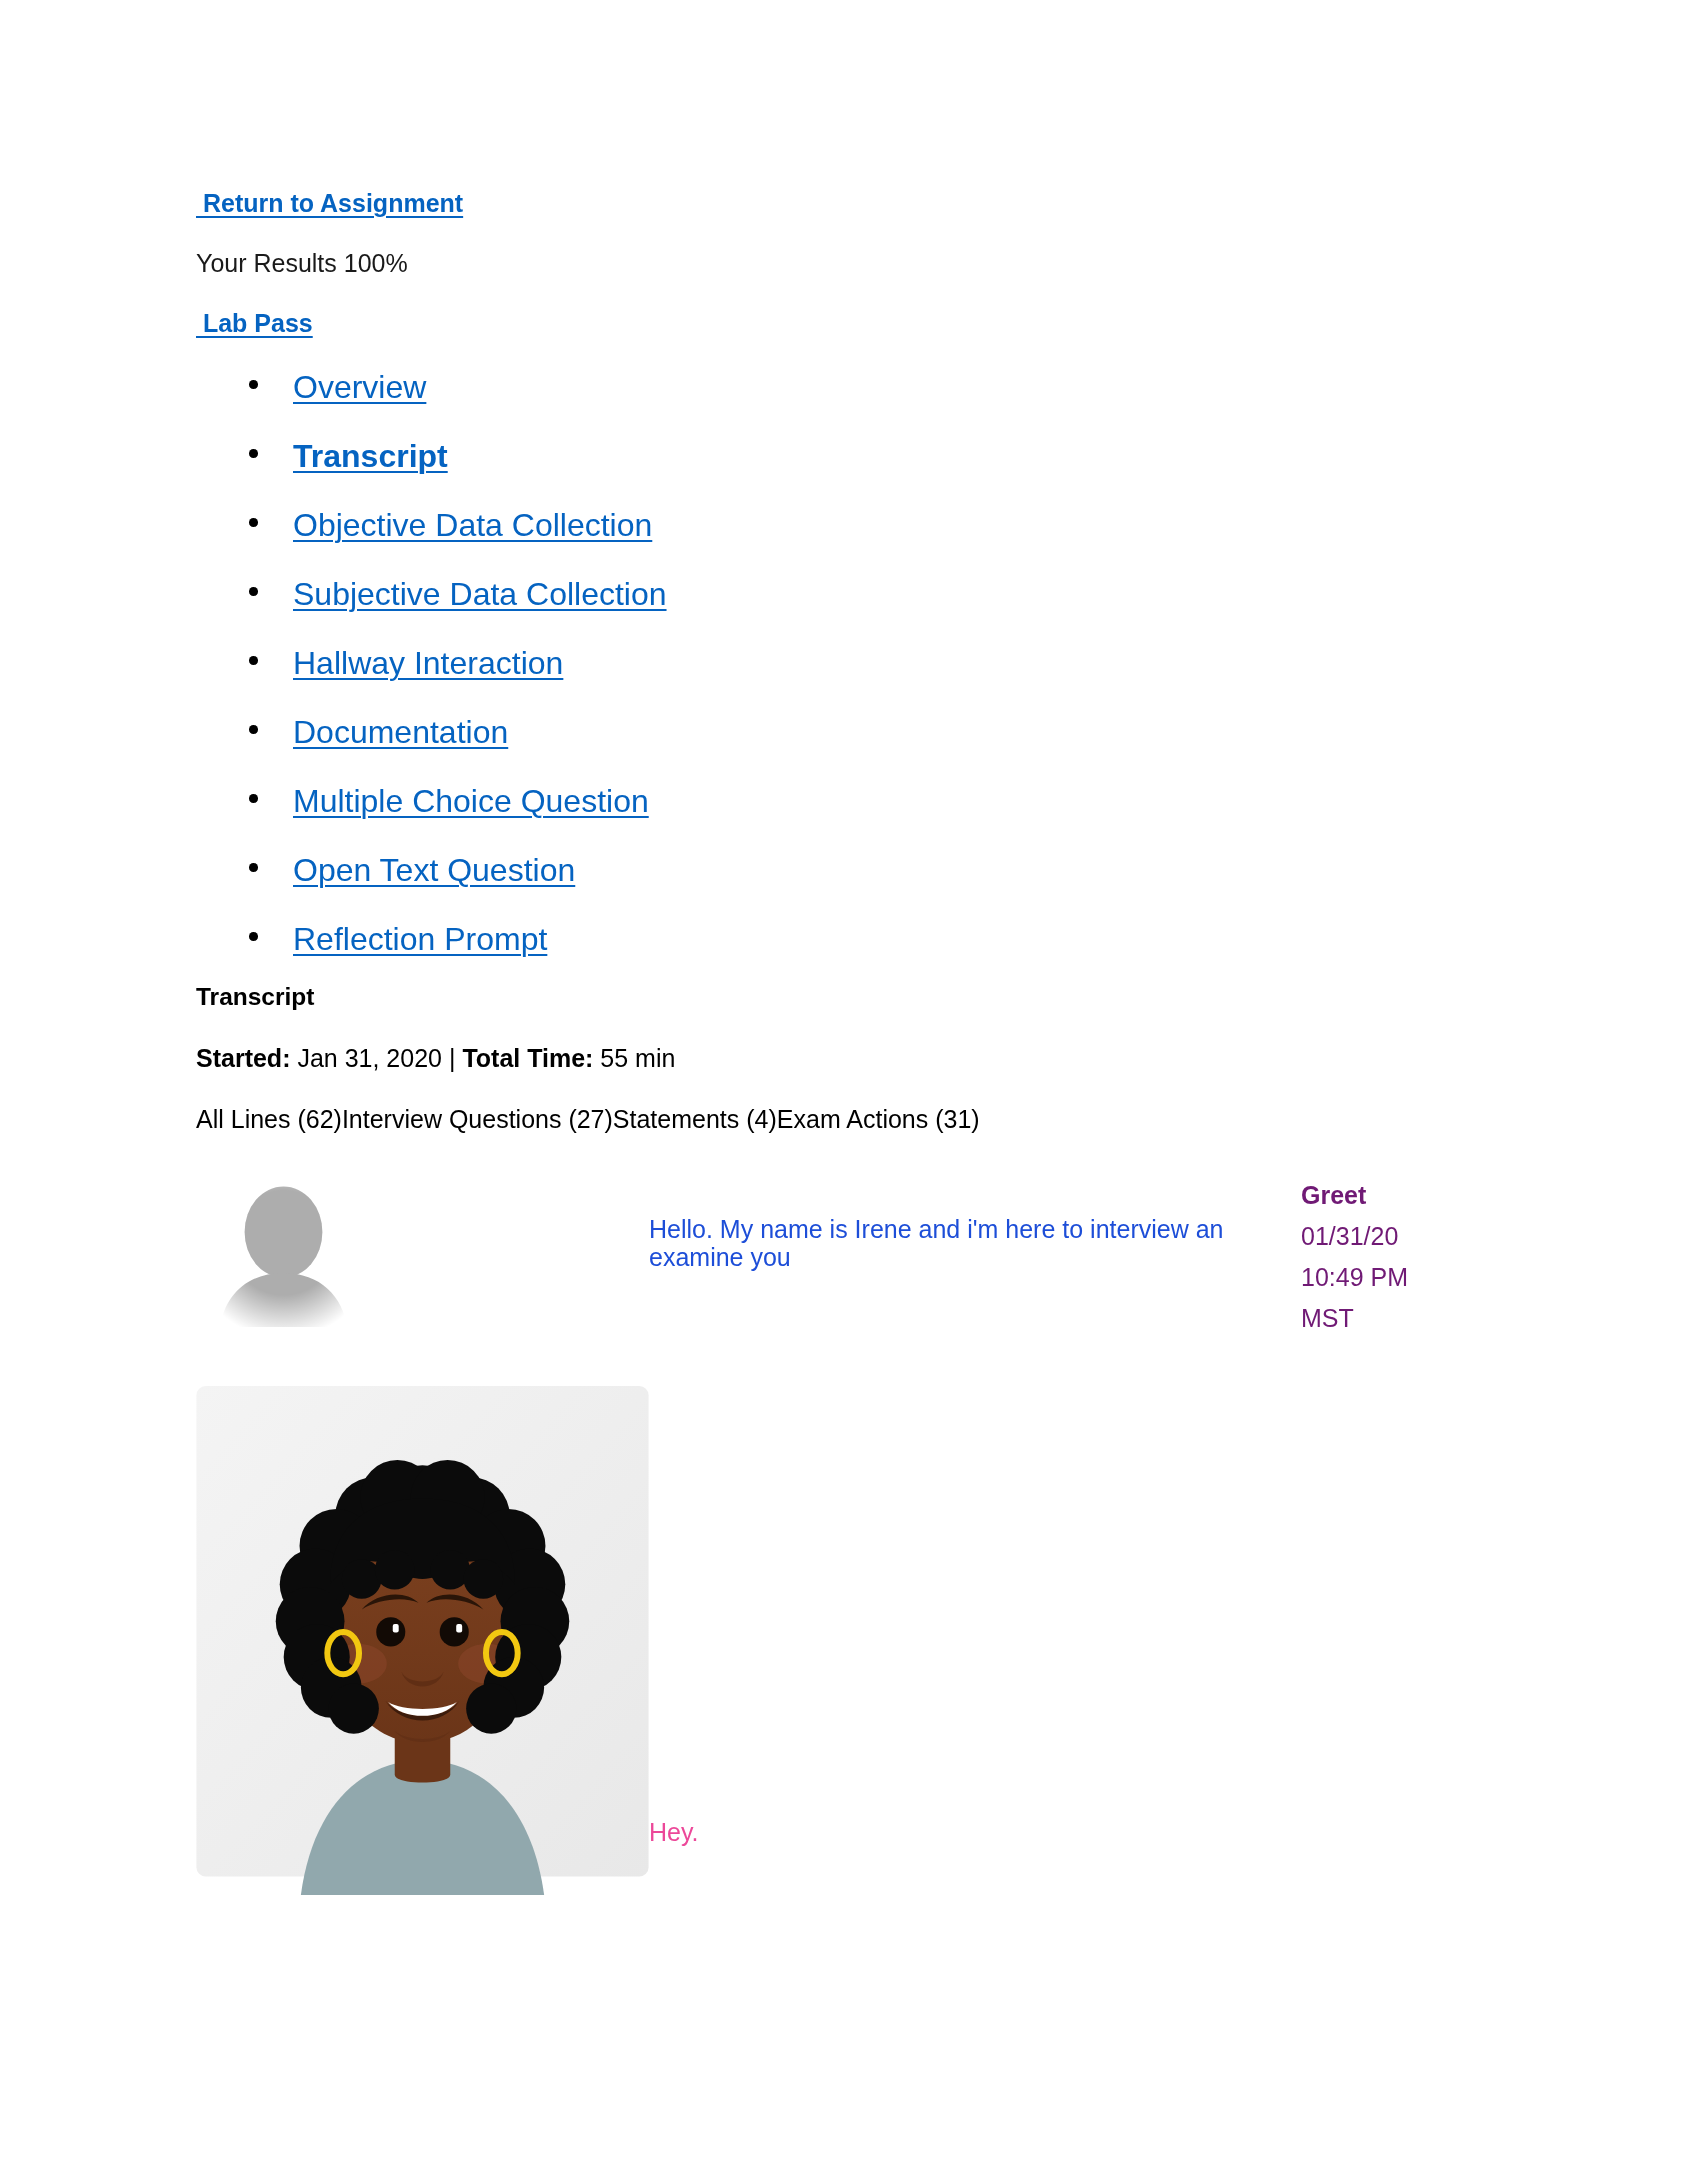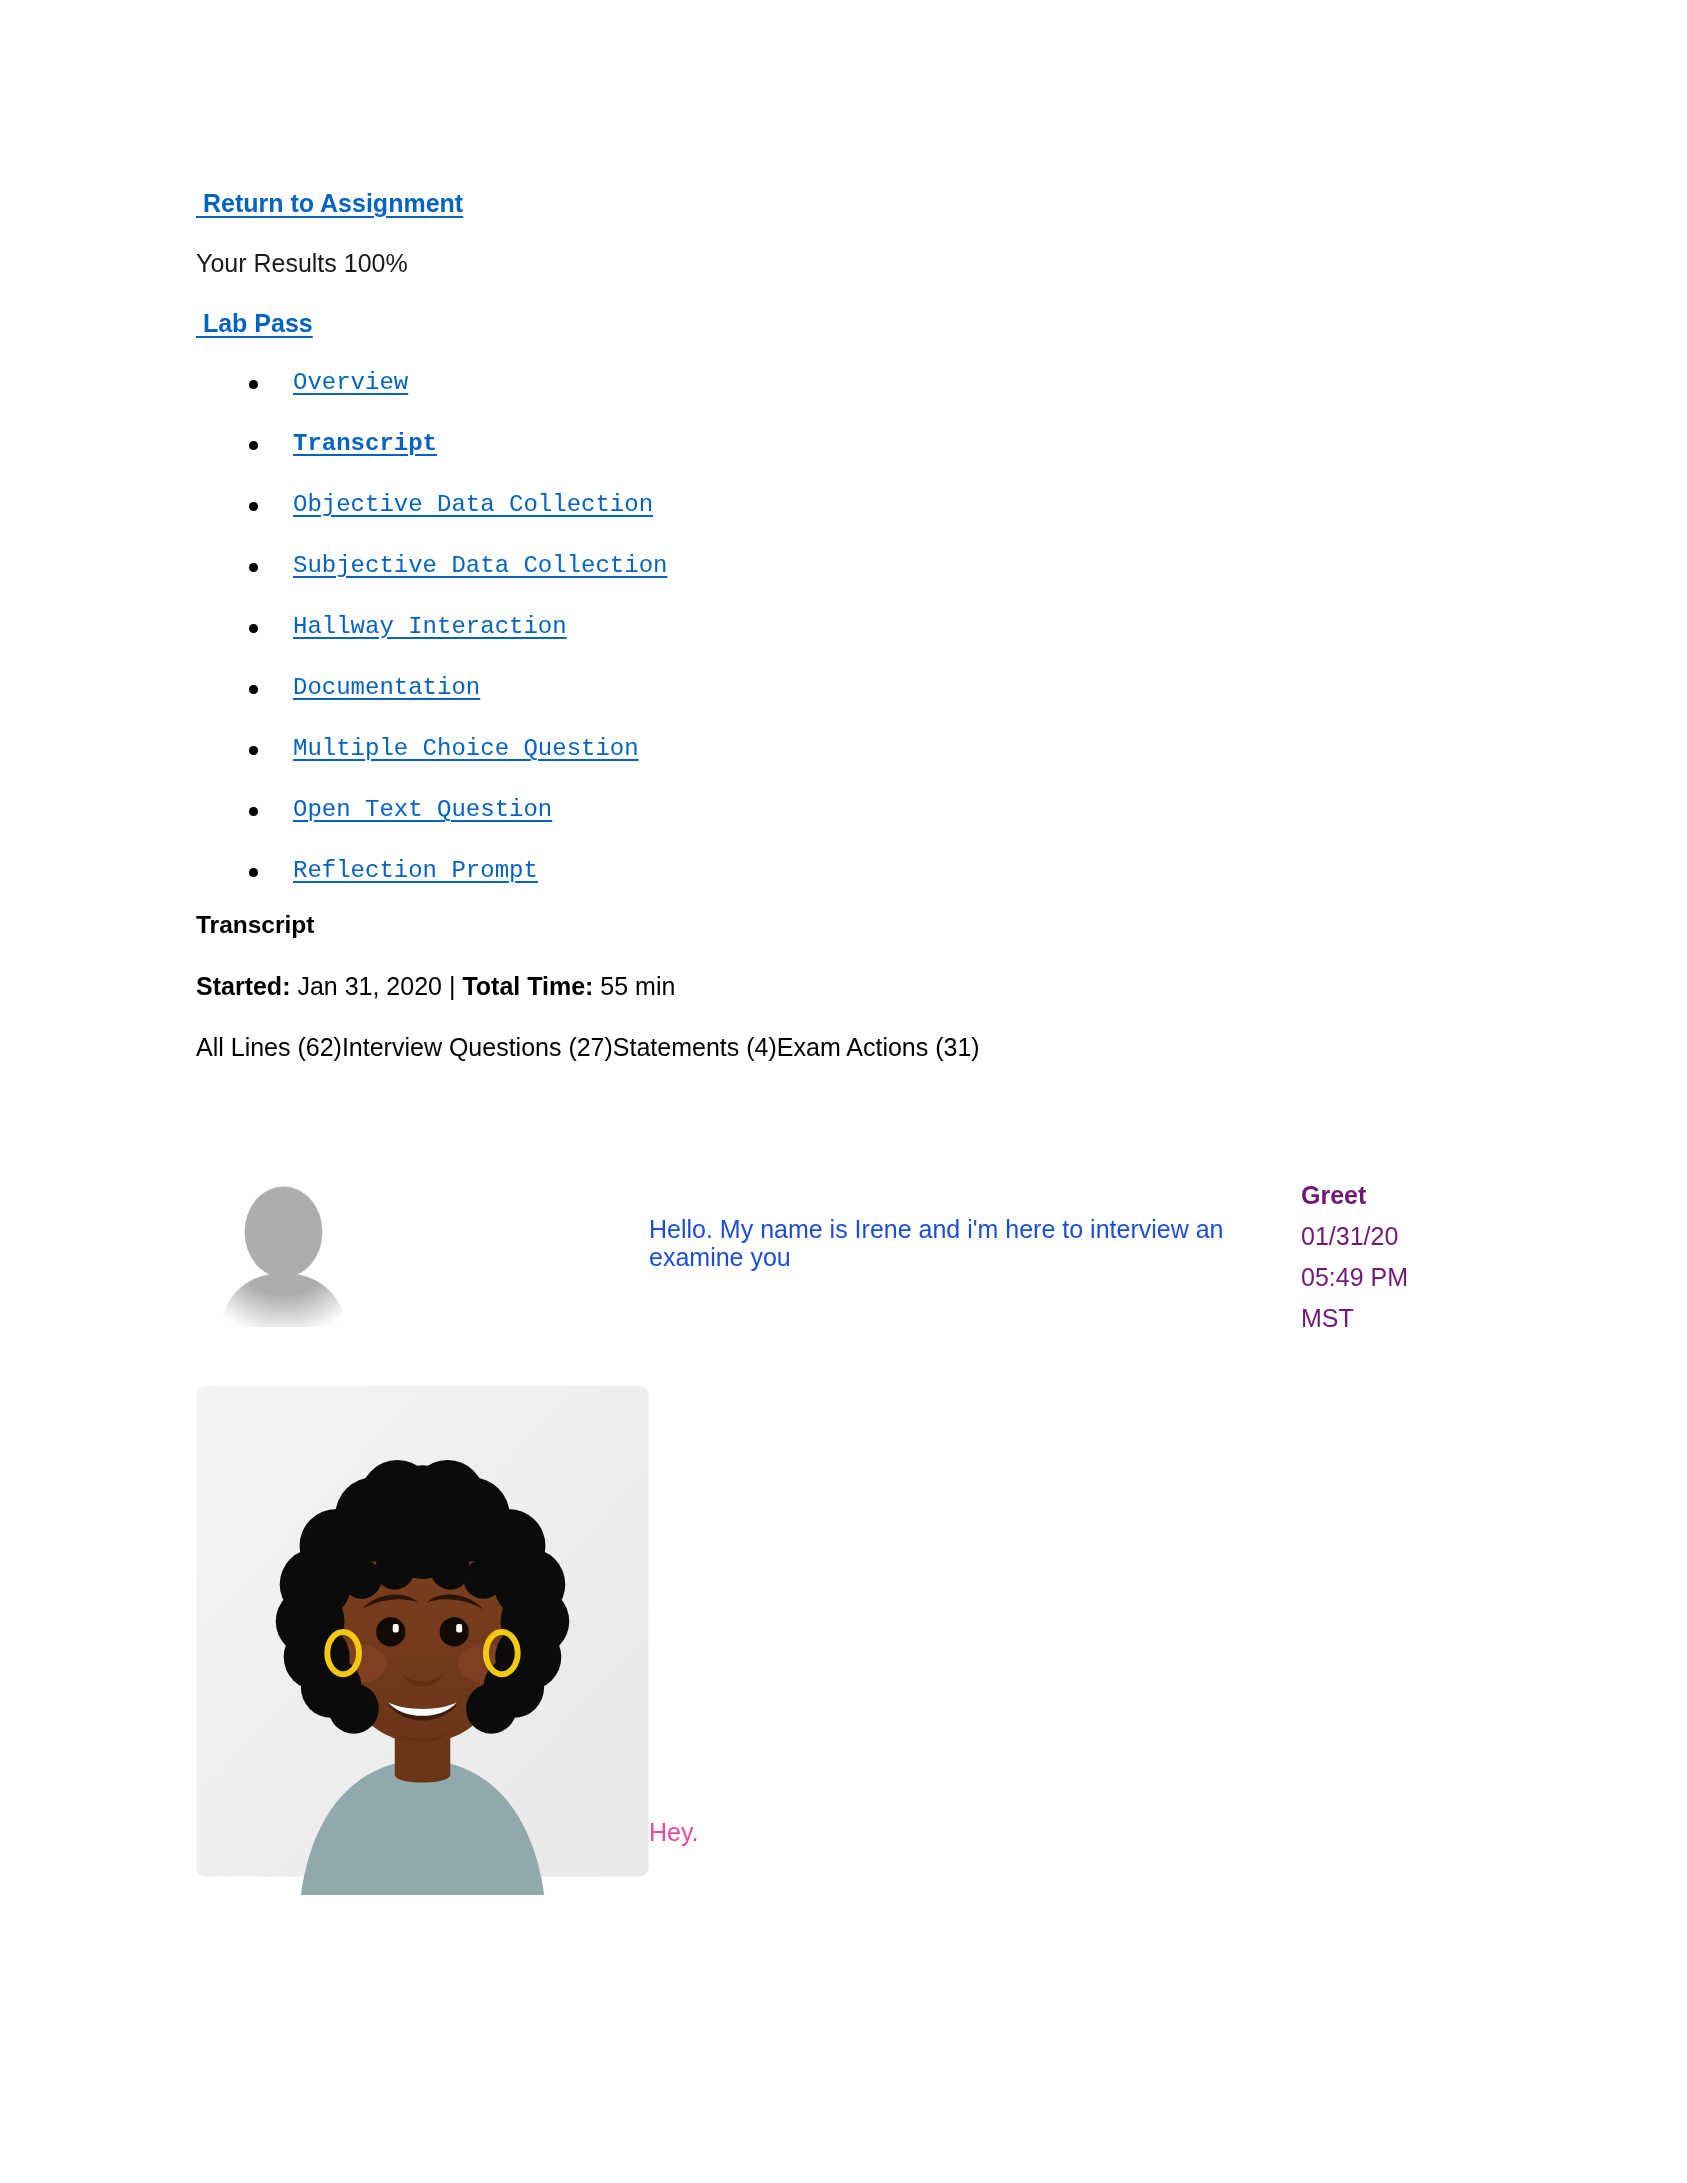--- a/index.html
+++ b/index.html
@@ -55,24 +55,23 @@
 
   
   .nav-list {
     list-style: none;
     margin: 0 0 30px 0;
     padding: 0;
   }
   .nav-list li {
     position: relative;
     padding-left: 97px;
-    font-size: 24px;
+    font-size: 32px;
     line-height: 1.0;
     margin-bottom: 37px;
-    font-family: Liberation Mono, monospace;
   }
   .nav-list li:last-child { margin-bottom: 0; }
   .nav-list li .dot {
     position: absolute;
     left: 53px;
     top: 9.3px;
     width: 8.6px;
     height: 8.6px;
     border-radius: 50%;
     background: #000000;
@@ -251,21 +250,21 @@
           </g>
           <rect x="0" y="0" width="232" height="232" fill="url(#softglow)"></rect>
         </svg>
       </div>
 
       <div class="msg-text">Hello. My name is Irene and i'm here to interview an examine you</div>
 
       <div class="msg-meta">
         <span class="label">Greet</span>
         <span class="stamp">01/31/20</span>
-        <span class="stamp">05:49 PM</span>
+        <span class="stamp">10:49 PM</span>
         <span class="stamp">MST</span>
       </div>
 
     </div>
 
     <div class="row row-patient">
 
       <div class="patient-card">
         <svg viewBox="0 0 684 770" xmlns="http://www.w3.org/2000/svg">
           <defs>

